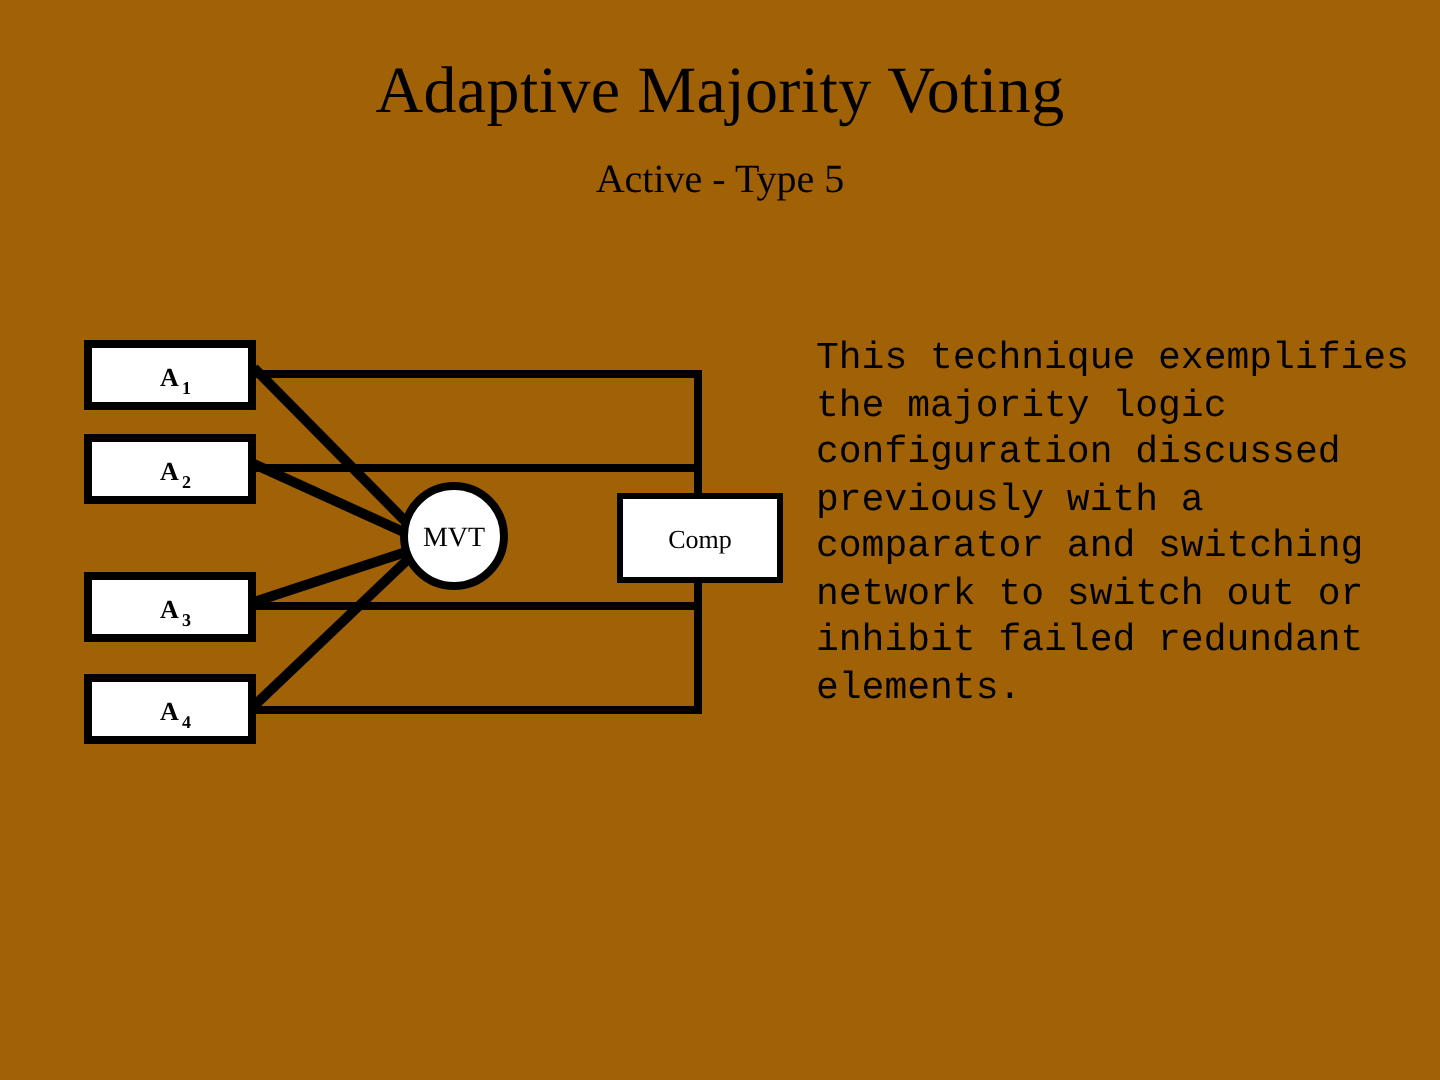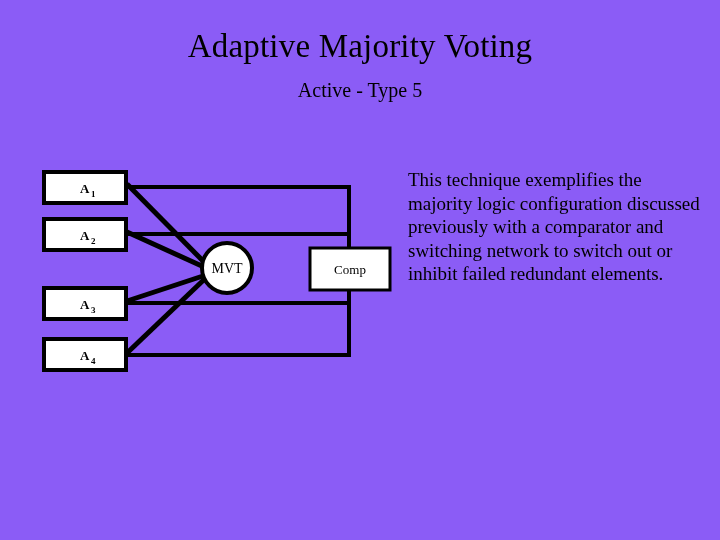--- a/index.html
+++ b/index.html
@@ -4,21 +4,21 @@
 <style>
   html, body {
     margin: 0;
     padding: 0;
     background: #ffffff;
   }
   #slide {
     position: relative;
     width: 720px;
     height: 540px;
-    background: #8b5cf6;
+    background: #a16207;
     overflow: hidden;
     font-family: "Liberation Serif", "DejaVu Serif", serif;
     color: #000000;
   }
   #title-block {
     position: absolute;
     left: 0;
     top: 26px;
     width: 720px;
     text-align: center;
@@ -74,21 +74,21 @@
   #body-text {
     position: absolute;
     left: 408px;
     top: 168px;
     width: 300px;
   }
   #body-text p {
     margin: 0;
     font-size: 19px;
     line-height: 23.5px;
-    font-family: Liberation Serif, serif;
+    font-family: Liberation Mono, monospace;
     color: #000000;
   }
 </style>
 </head>
 <body>
 
 <div id="slide">
 
   <div id="title-block">
     <div id="main-title">Adaptive Majority Voting</div>

